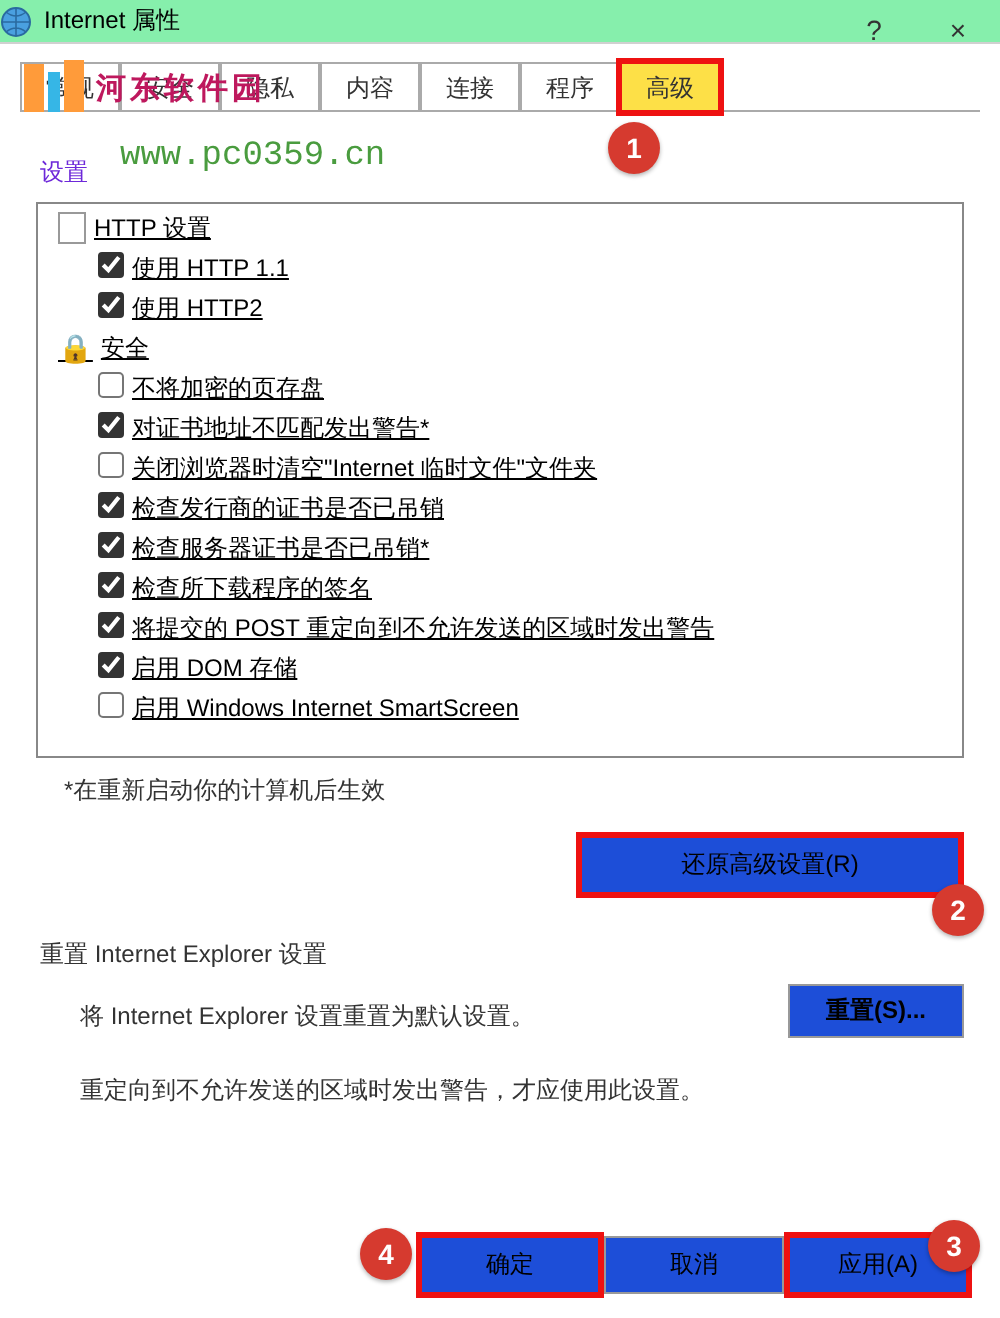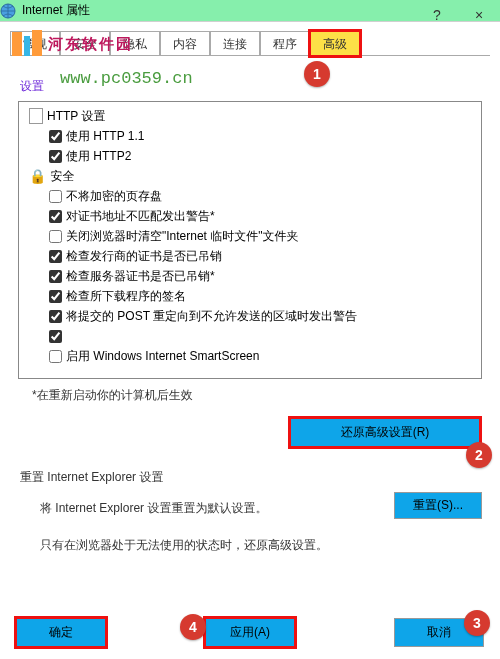--- a/index.html
+++ b/index.html
@@ -60,42 +60,42 @@
   box-shadow: 0 1px 2px rgba(0,0,0,.3);
 }
 .content { padding: 12px 18px 0 18px; }
 .section-label { margin: 10px 0 6px 2px; color:#6d28d9; }
 .listbox {
   border: 1px solid #888; height: 278px;
   overflow-y: scroll; overflow-x: scroll;
   padding: 4px 0 0 4px; background:#fff;
   position: relative;
 }
-.tree-item { display:flex; align-items:center; height:20px; padding-left: 6px;}
+.tree-item { display:flex; align-items:flex-start; height:20px; padding-left: 6px; text-decoration: underline;}
 .tree-item .doc-icon { display:inline-block; width:14px;height:16px;border:1px solid #999;background:#fff;margin-right:4px;}
 .tree-item .lock-icon { color:#e6a817; font-size:14px; margin-right:4px;}
 .tree-label { color:#000; }
 .sub { padding-left: 26px; }
 .cb { margin-right: 4px; accent-color: #333; width:13px;height:13px;}
 .note { margin: 8px 0 0 14px; color:#333; }
 .btn {
-  border: 1px solid #999; background:#0ea5e9; padding: 4px 12px;
+  border: 1px solid #999; background:#1d4ed8; padding: 4px 12px;
   font-size: 12px; color:#000; font-family:inherit;
 }
 .btn.hl { outline:3px solid #e11; outline-offset:-1px; }
 .restore-row { display:flex; justify-content:flex-end; margin: 14px 0 0 0; padding-right:2px;}
 .restore-row .btn { width: 190px; text-align:center; padding:5px 0;}
 .group-label { margin: 22px 0 6px 2px; color:#333; }
 .desc { margin: 6px 12px 0 22px; color:#333; }
 .reset-row { display:flex; justify-content:space-between; align-items:center; margin-top:6px;}
-.reset-row .btn { width:88px;}
+.reset-row .btn { width:88px;font-weight:bold;}
 .footnote { margin: 18px 0 0 22px; color:#333;}
 .bottom-btns {
   position:absolute; bottom: 12px; right: 16px; left:16px;
-  display:flex; justify-content:space-between; gap:22px;
+  display:flex; justify-content:flex-end; gap:2px;
 }
 .bottom-btns .btn { width: 90px; text-align:center; padding:5px 0;}
 </style>
 </head>
 <body>
 
 <div class="titlebar">
   <svg class="ticon" viewBox="0 0 16 16">
     <circle cx="8" cy="8" r="7" fill="#4aa0e0" stroke="#2a6aa0"></circle>
     <path d="M1 8 h14 M8 1 v14 M3 3 q5 4 10 0 M3 13 q5 -4 10 0" stroke="#2a6aa0" fill="none" stroke-width="0.8"></path>
@@ -172,42 +172,43 @@
     <div class="tree-item sub">
         <input type="checkbox" class="cb" checked="" style="">
         <span>检查所下载程序的签名</span>
       </div>
     <div class="tree-item sub">
         <input type="checkbox" class="cb" checked="" style="">
         <span>将提交的 POST 重定向到不允许发送的区域时发出警告</span>
       </div>
     <div class="tree-item sub">
         <input type="checkbox" class="cb" checked="" style="">
+        <span>启用 DOM 存储</span>
       </div>
     <div class="tree-item sub">
         <input type="checkbox" class="cb" style="">
         <span>启用 Windows Internet SmartScreen</span>
       </div>
 
   </div>
 
   <div class="note">*在重新启动你的计算机后生效</div>
 
   <div class="restore-row">
     <button class="btn hl">还原高级设置(R)</button>
   </div>
   <div class="badge" style="left:466px; top:442px;">2</div>
 
   <div class="group-label">重置 Internet Explorer 设置</div>
   <div class="reset-row">
     <div class="desc">将 Internet Explorer 设置重置为默认设置。</div>
     <button class="btn">重置(S)...</button>
   </div>
-  <div class="footnote">只有在浏览器处于无法使用的状态时，还原高级设置。</div>
+  <div class="footnote">重定向到不允许发送的区域时发出警告，才应使用此设置。</div>
 </div>
 
 <div class="bottom-btns">
   <button class="btn hl">确定</button>
+  <button class="btn">取消</button>
   <button class="btn hl">应用(A)</button>
-  <button class="btn">取消</button>
 </div>
 <div class="badge" style="left:180px; top:614px;">4</div>
 <div class="badge" style="left:464px; top:610px;">3</div>
 
 </body></html>

